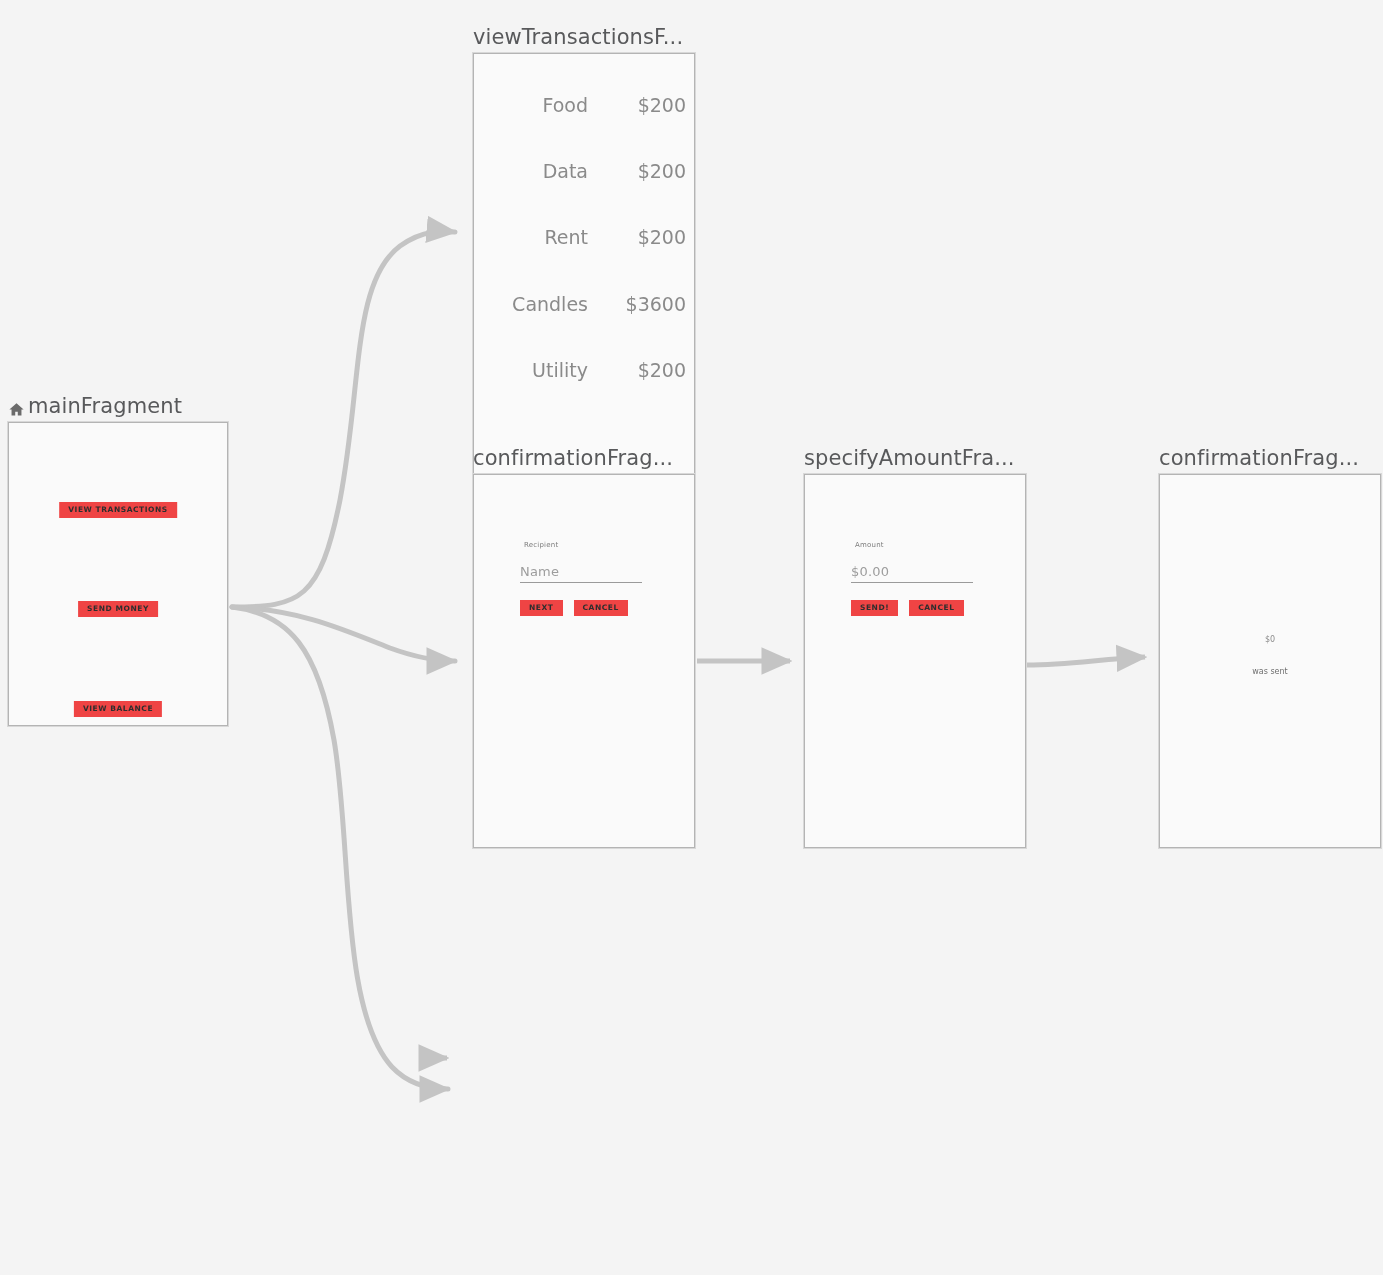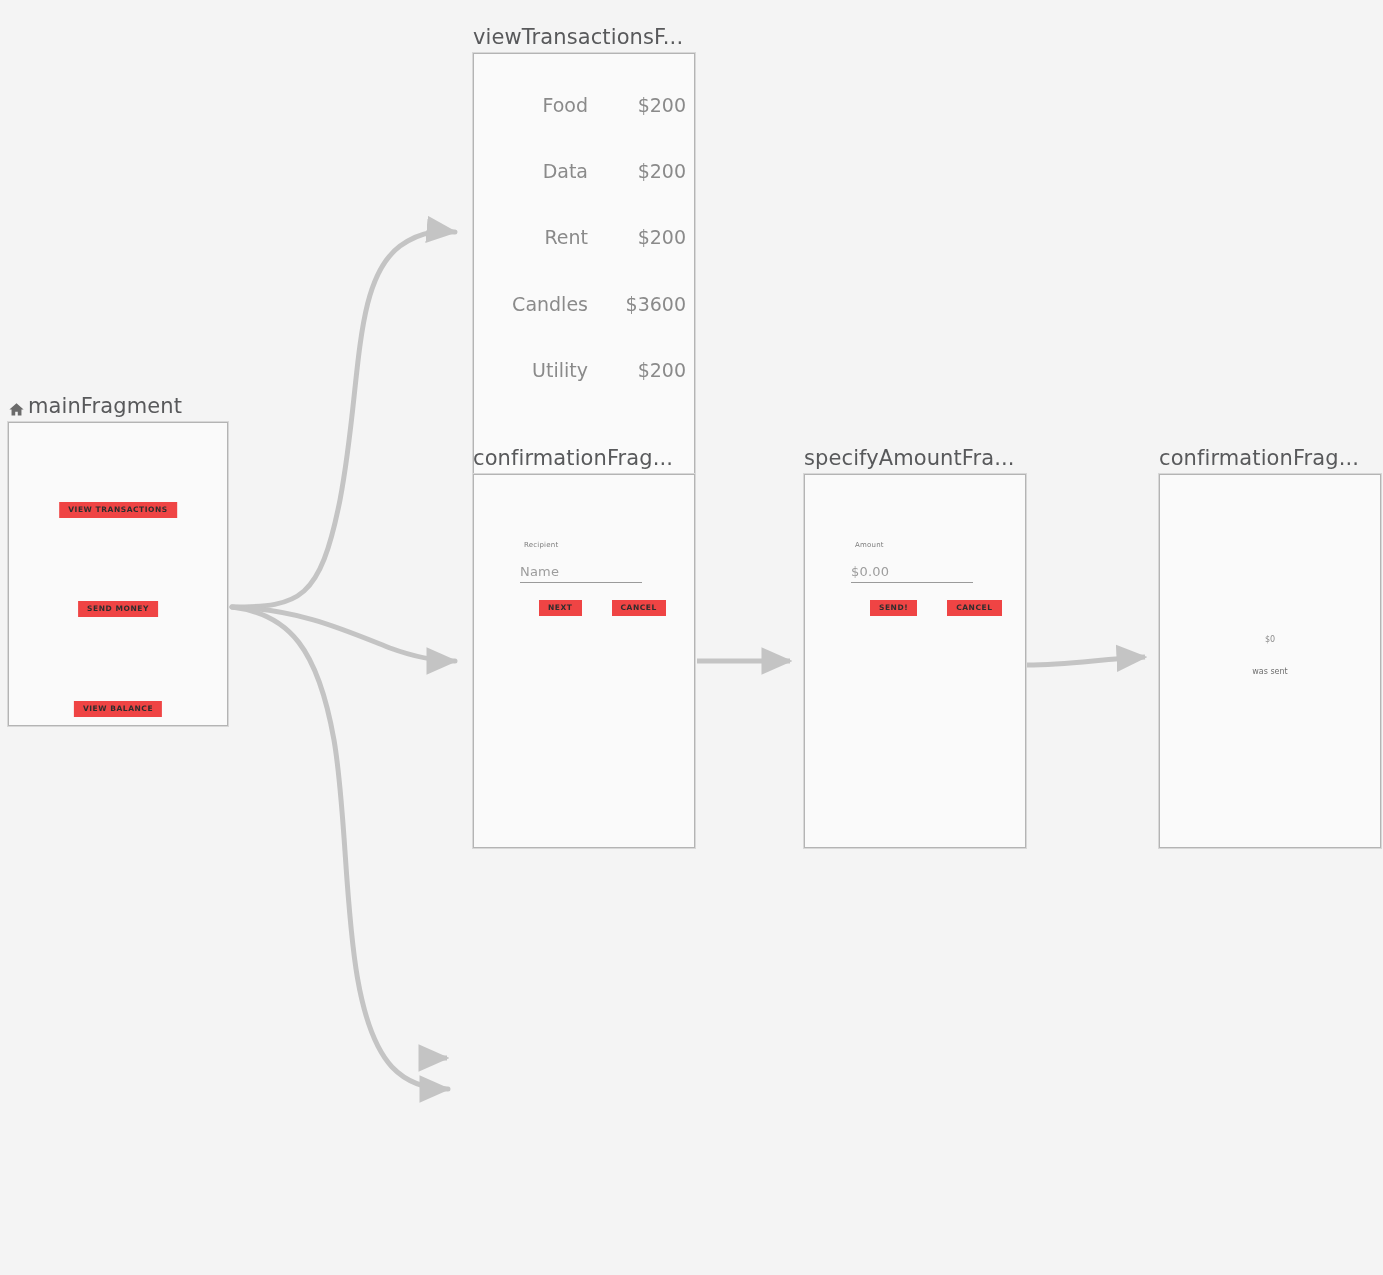--- a/index.html
+++ b/index.html
@@ -136,21 +136,20 @@
   }
   .form-actions {
     position: absolute;
     left: 46px;
     display: flex;
     gap: 11px;
   }
   .form-actions .mat-btn {
     position: static;
     transform: none;
-    margin-left: 19px;
   }
 
   
   .conf-amount {
     position: absolute;
     left: 0; right: 0;
     text-align: center;
     font-size: 8px;
     color: #8b8b8b;
   }

